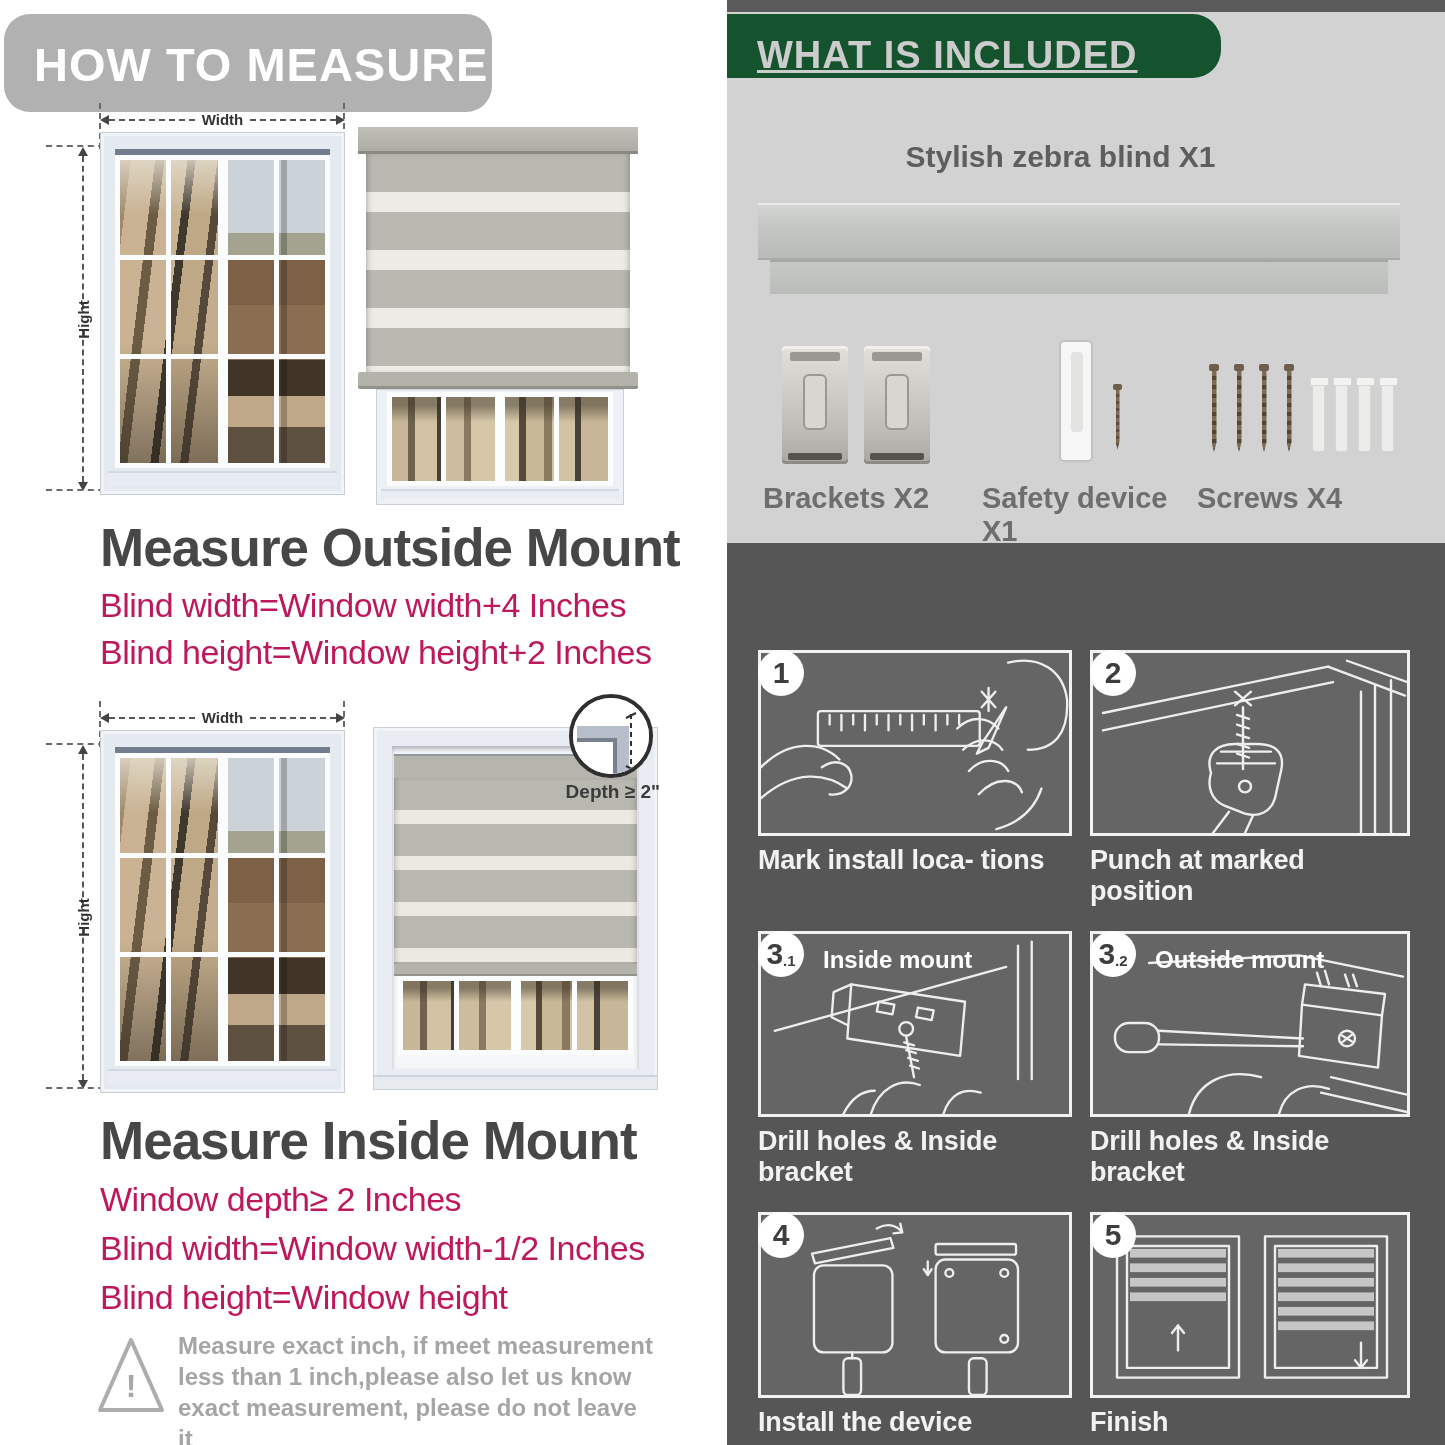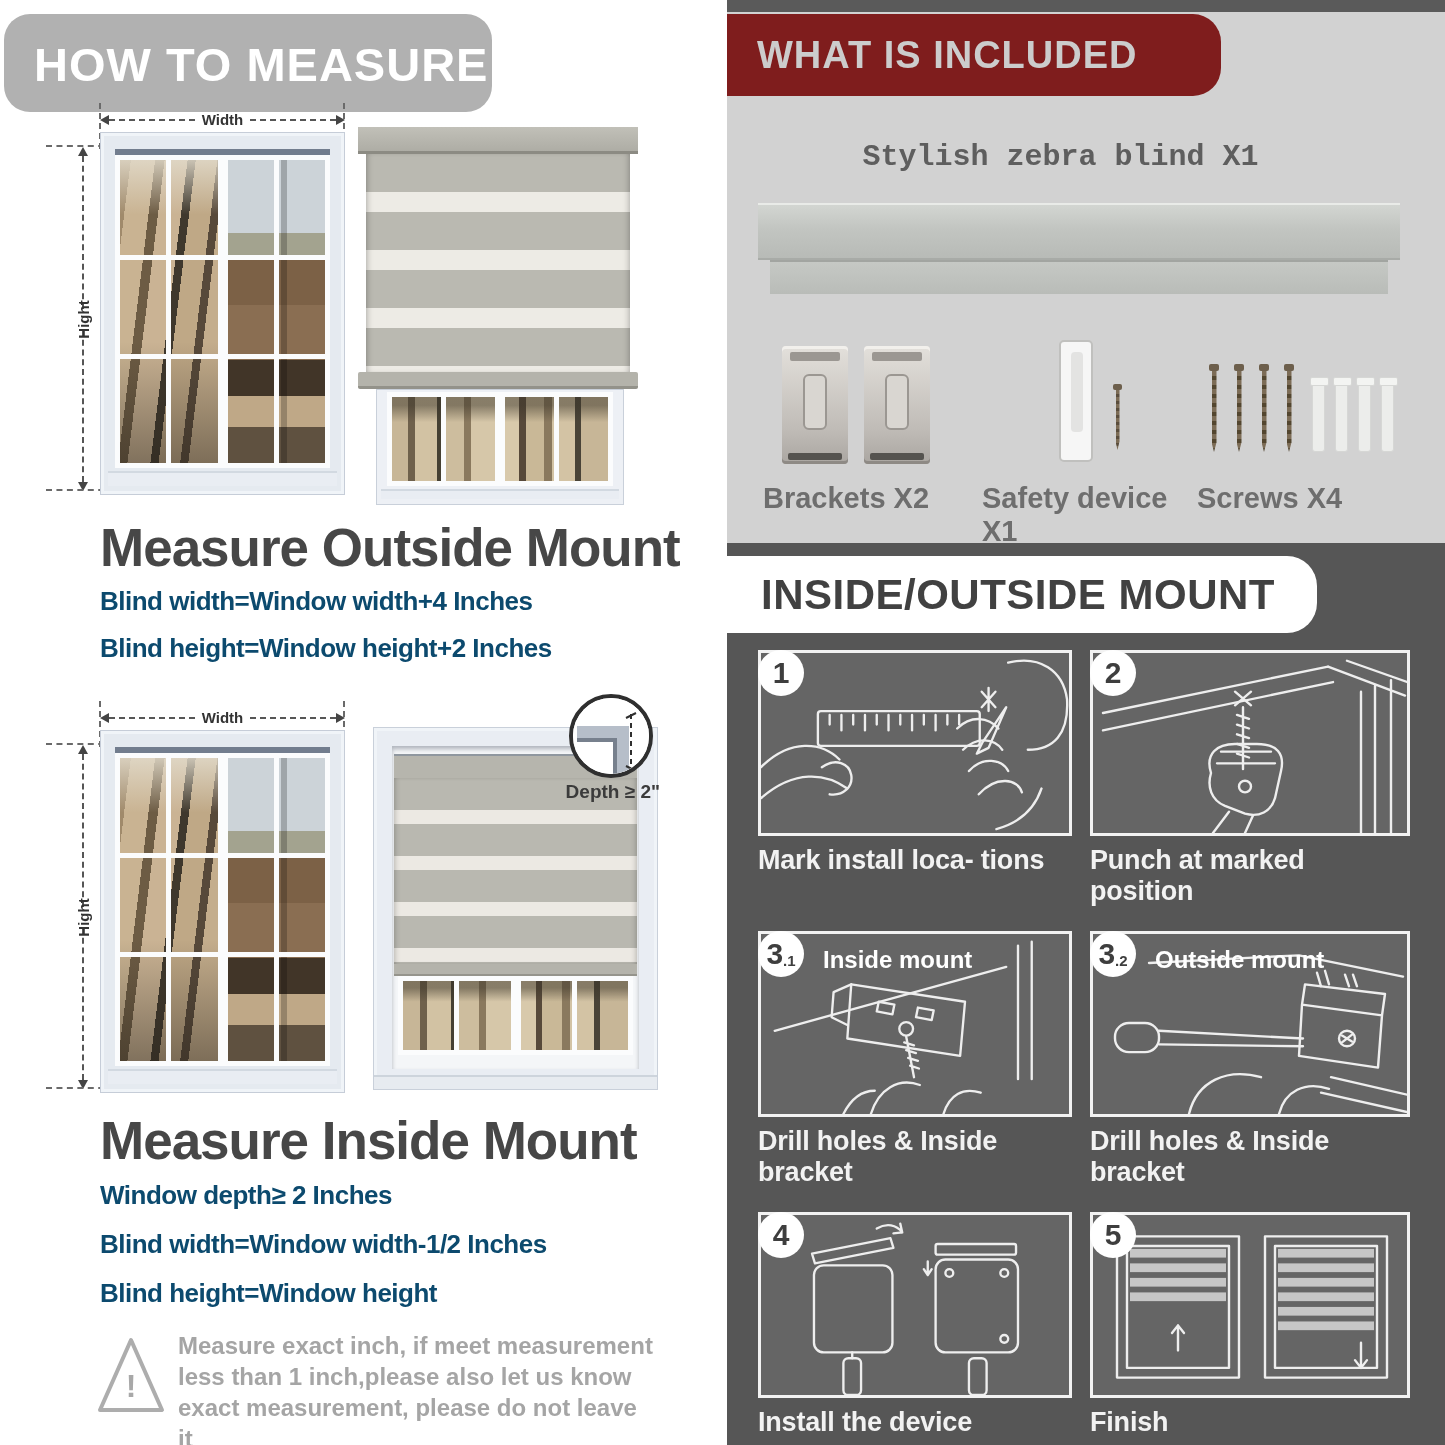--- a/index.html
+++ b/index.html
@@ -78,35 +78,35 @@
     background:repeating-linear-gradient(180deg,#b9b8b0 0 32px,#ece9e3 32px 46px);
     box-shadow:inset 4px 0 6px -4px rgba(0,0,0,.3), inset -4px 0 6px -4px rgba(0,0,0,.3); }
   .rail2 { position:absolute; left:2px; right:2px; top:218px; height:12px; background:#b4b3ab; border-bottom:2px solid #95948c; }
   .winB2 { position:absolute; left:6px; right:6px; top:230px; bottom:14px; background:#fff; display:flex; }
   .sill2 { position:absolute; left:0; right:0; bottom:0; height:14px; background:#e7ebf0; border-top:2px solid #cdd4dc; }
   .detail-circle { left:569px; top:694px; width:84px; height:84px; border-radius:50%;
     background:#fff; border:4px solid #2f2f2f; overflow:hidden; z-index:5; }
   .depth-label { left:545px; top:781px; width:115px; text-align:right; font-size:19px; font-weight:bold; color:#3b3b3b; }
 
   .h1-left { font-size:53px; font-weight:bold; color:#474747; letter-spacing:-1px; }
-  .sub-left { font-size:26px; font-weight:bold; color:#0c4a6e; letter-spacing:-0.5px; }
+  .sub-left { font-size:34px; font-weight:normal; color:#be185d; letter-spacing:-0.5px; }
   .warn-icon { left:96px; top:1332px; width:70px; height:84px; }
   .warn-bang { position:absolute; left:0; right:0; top:36px; text-align:center;
     font-size:32px; font-weight:bold; color:#a8a8a8; }
   .warn-text { left:178px; top:1330px; width:478px; font-size:24px; line-height:31px;
     font-weight:600; color:#a5a5a5; }
 
   
   .topbar { left:727px; top:0; width:718px; height:12px; background:#5a5a5a; }
   .light-sec { left:727px; top:12px; width:718px; height:531px; background:#d2d2d2; }
-  .banner-included { position:absolute; left:0; top:2px; width:494px; height:82px; background:#7f1d1d;
+  .banner-included { position:absolute; left:0; top:2px; width:494px; height:64px; background:#14532d;
     border-radius:0 28px 28px 0; line-height:82px; padding-left:30px;
-    font-size:38px; font-weight:bold; color:#cccccc; letter-spacing:1px; }
+    font-size:38px; font-weight:bold; color:#cccccc; letter-spacing:1px;text-decoration:underline; }
   .product-label { position:absolute; left:0; top:128px; width:667px; text-align:center;
-    font-size:30px; font-weight:bold; color:#5e5e5e;font-family:Liberation Mono, monospace; }
+    font-size:30px; font-weight:bold; color:#5e5e5e; }
   .headrail-top { position:absolute; left:31px; top:191px; width:642px; height:57px;
     background:linear-gradient(180deg,#d4d7d3,#c2c5c1 45%,#b7bab6);
     box-shadow: inset 0 2px 0 #e9ebe8, inset 0 -2px 0 #a8aba7; }
   .headrail-bottom { position:absolute; left:43px; top:248px; width:618px; height:34px;
     background:linear-gradient(180deg,#c6c9c5,#b9bcb8); box-shadow: inset 0 2px 0 #a2a5a1; }
   .bracket { position:absolute; width:66px; height:118px; border-radius:4px;
     background:linear-gradient(180deg,#e3e0db,#c0bcb7 70%,#aaa6a1);
     box-shadow: inset 0 3px 0 #f2f0ec, inset 0 -3px 0 #8e8a85; }
   .bracket::before { content:""; position:absolute; left:8px; top:6px; right:8px; height:9px;
     background:#9b9792; border-radius:2px; }
@@ -289,21 +289,20 @@
   <div class="anchor" style="left:608px; top:366px;"></div>
   <div class="anchor" style="left:631px; top:366px;"></div>
   <div class="anchor" style="left:654px; top:366px;"></div>
 
   <div class="item-label" style="left:36px; width:190px;">Brackets X2</div>
   <div class="item-label" style="left:255px; width:210px;">Safety device X1</div>
   <div class="item-label" style="left:470px; width:195px;">Screws X4</div>
 </div>
 
 <div class="abs dark-sec">
-  <div class="banner-mount">INSIDE/OUTSIDE MOUNT</div>
 
   <div class="steps">
 
     <div class="step">
       <div class="panel">
         <svg class="art" viewBox="0 0 314 186" preserveAspectRatio="none">
           <g class="lineart">
             <rect x="58" y="60" width="165" height="36" rx="3"></rect>
             <path d="M70,64 V74 M82,64 V80 M94,64 V74 M106,64 V80 M118,64 V74 M130,64 V80 M142,64 V74 M154,64 V80 M166,64 V74 M178,64 V80 M190,64 V74 M202,64 V74"></path>
             <path d="M225,40 l14,16 M239,40 l-14,16 M232,36 v24"></path>

